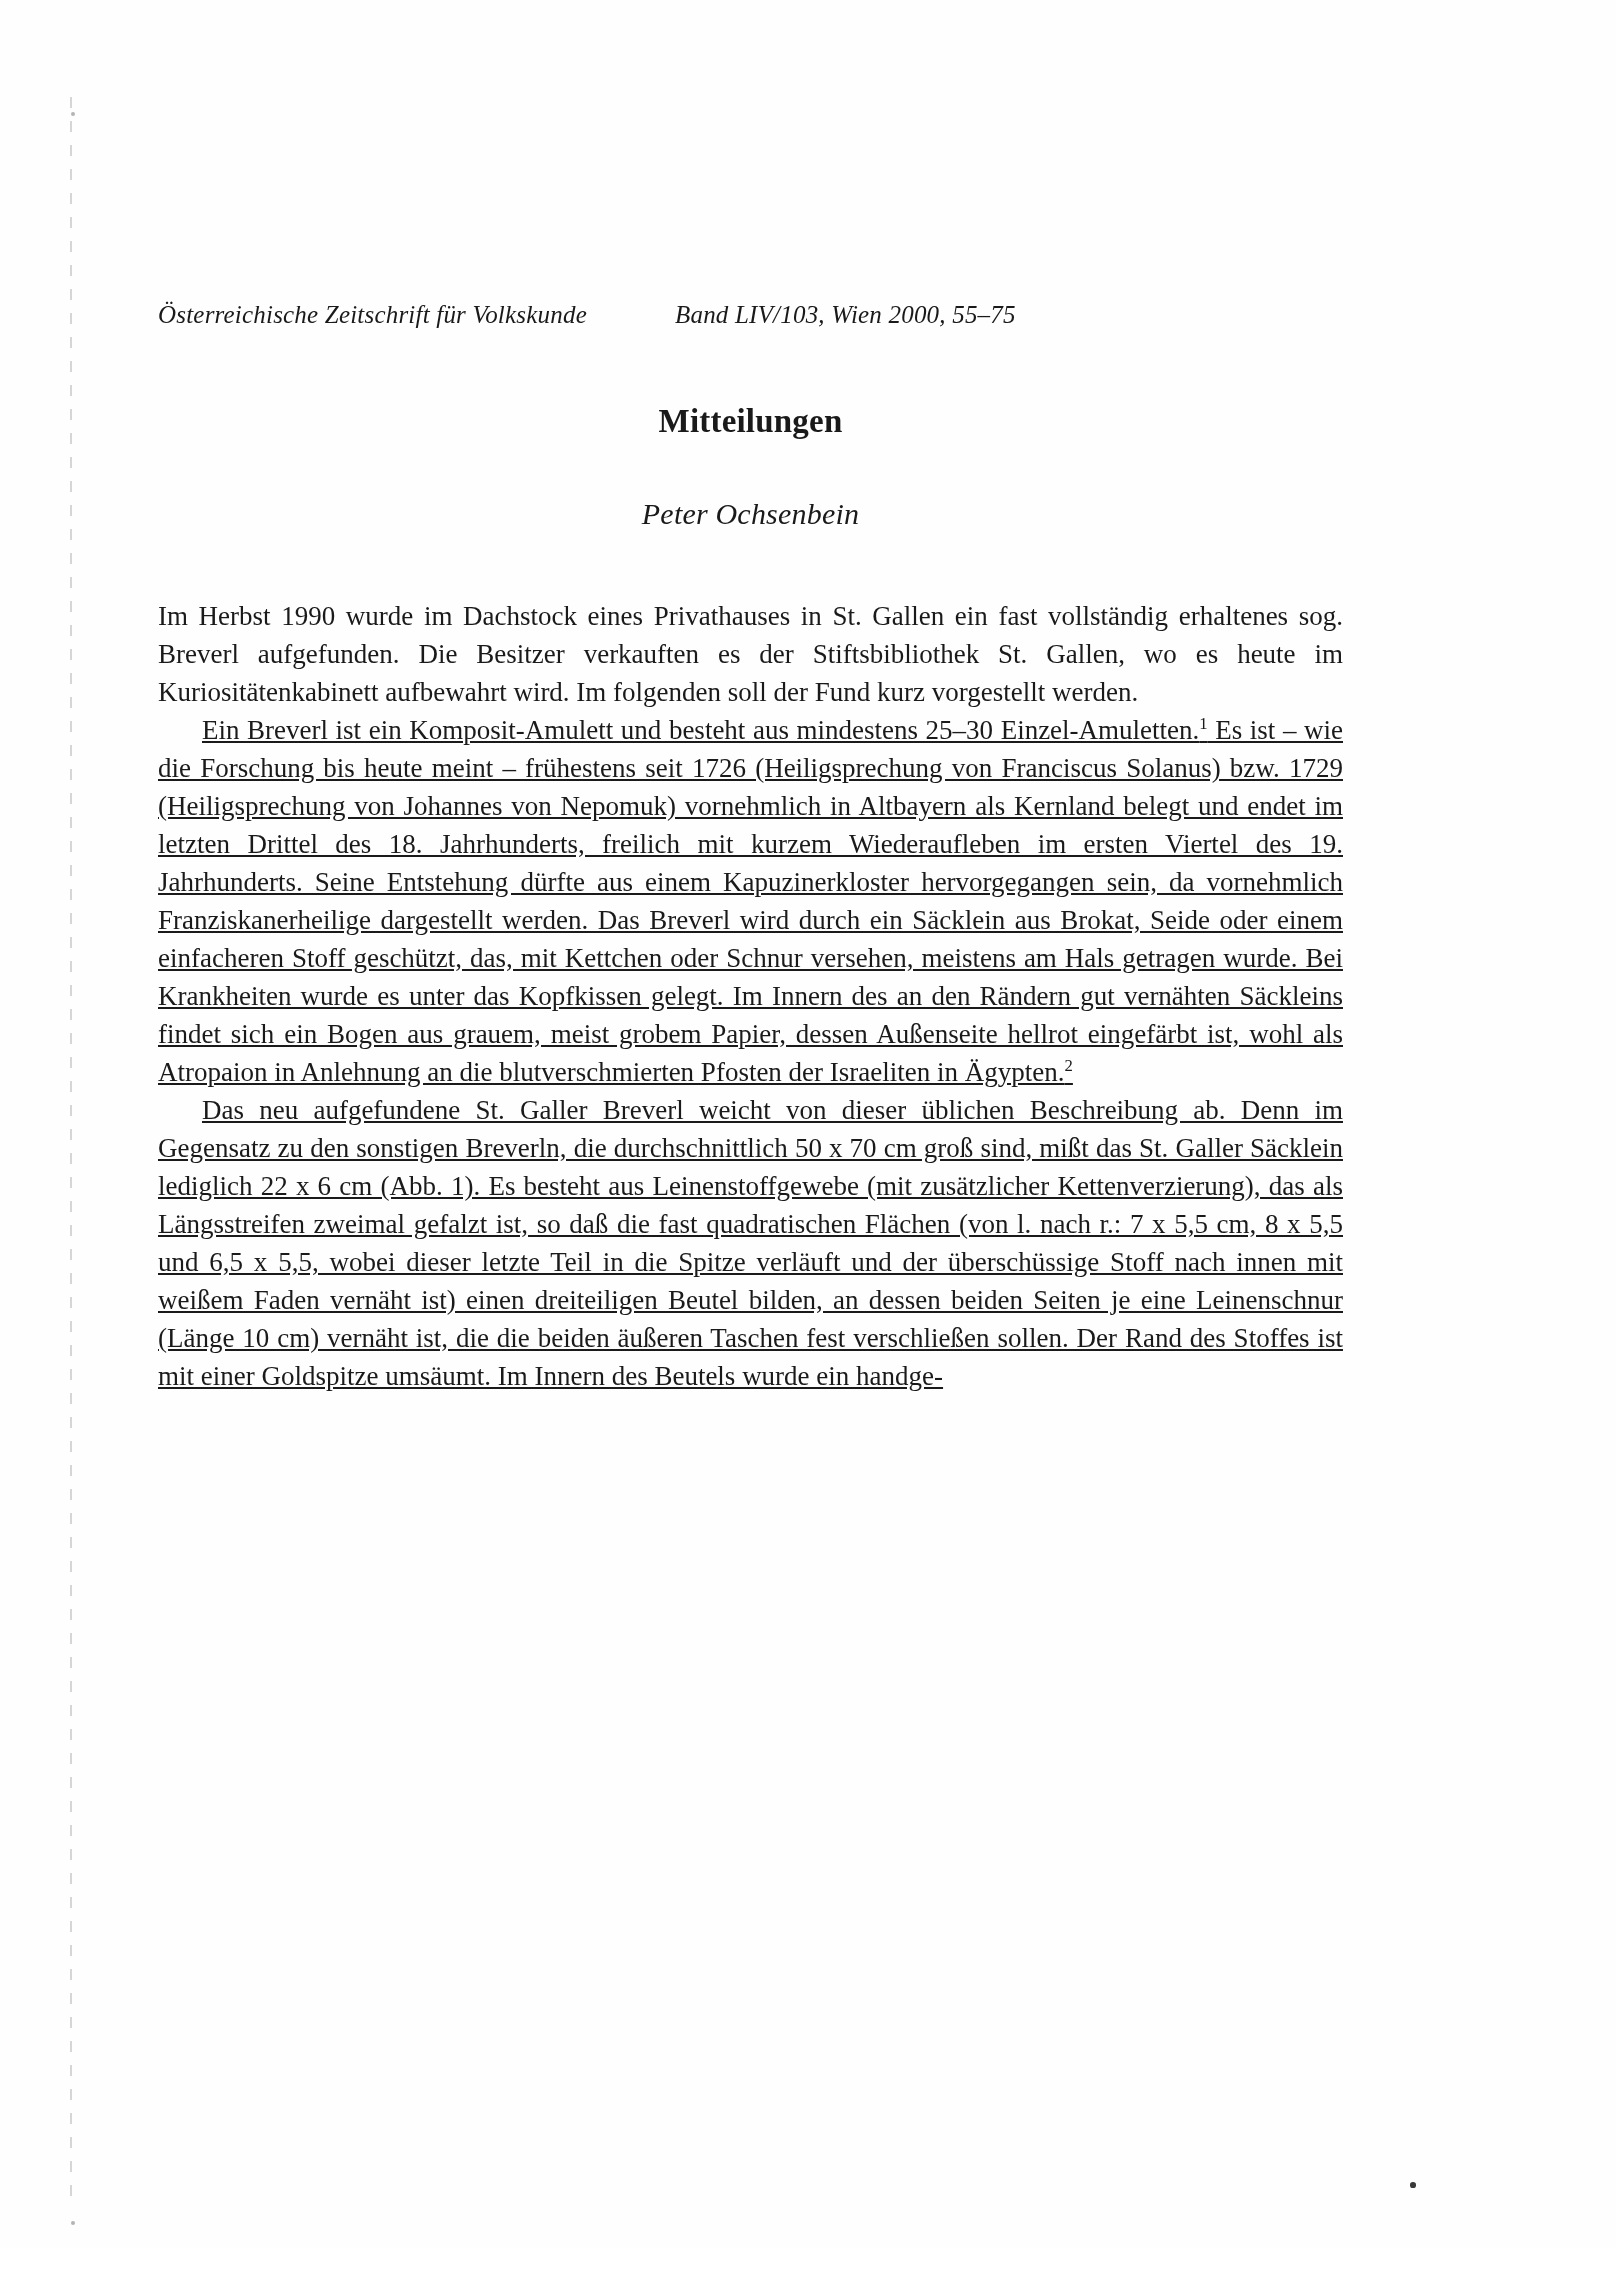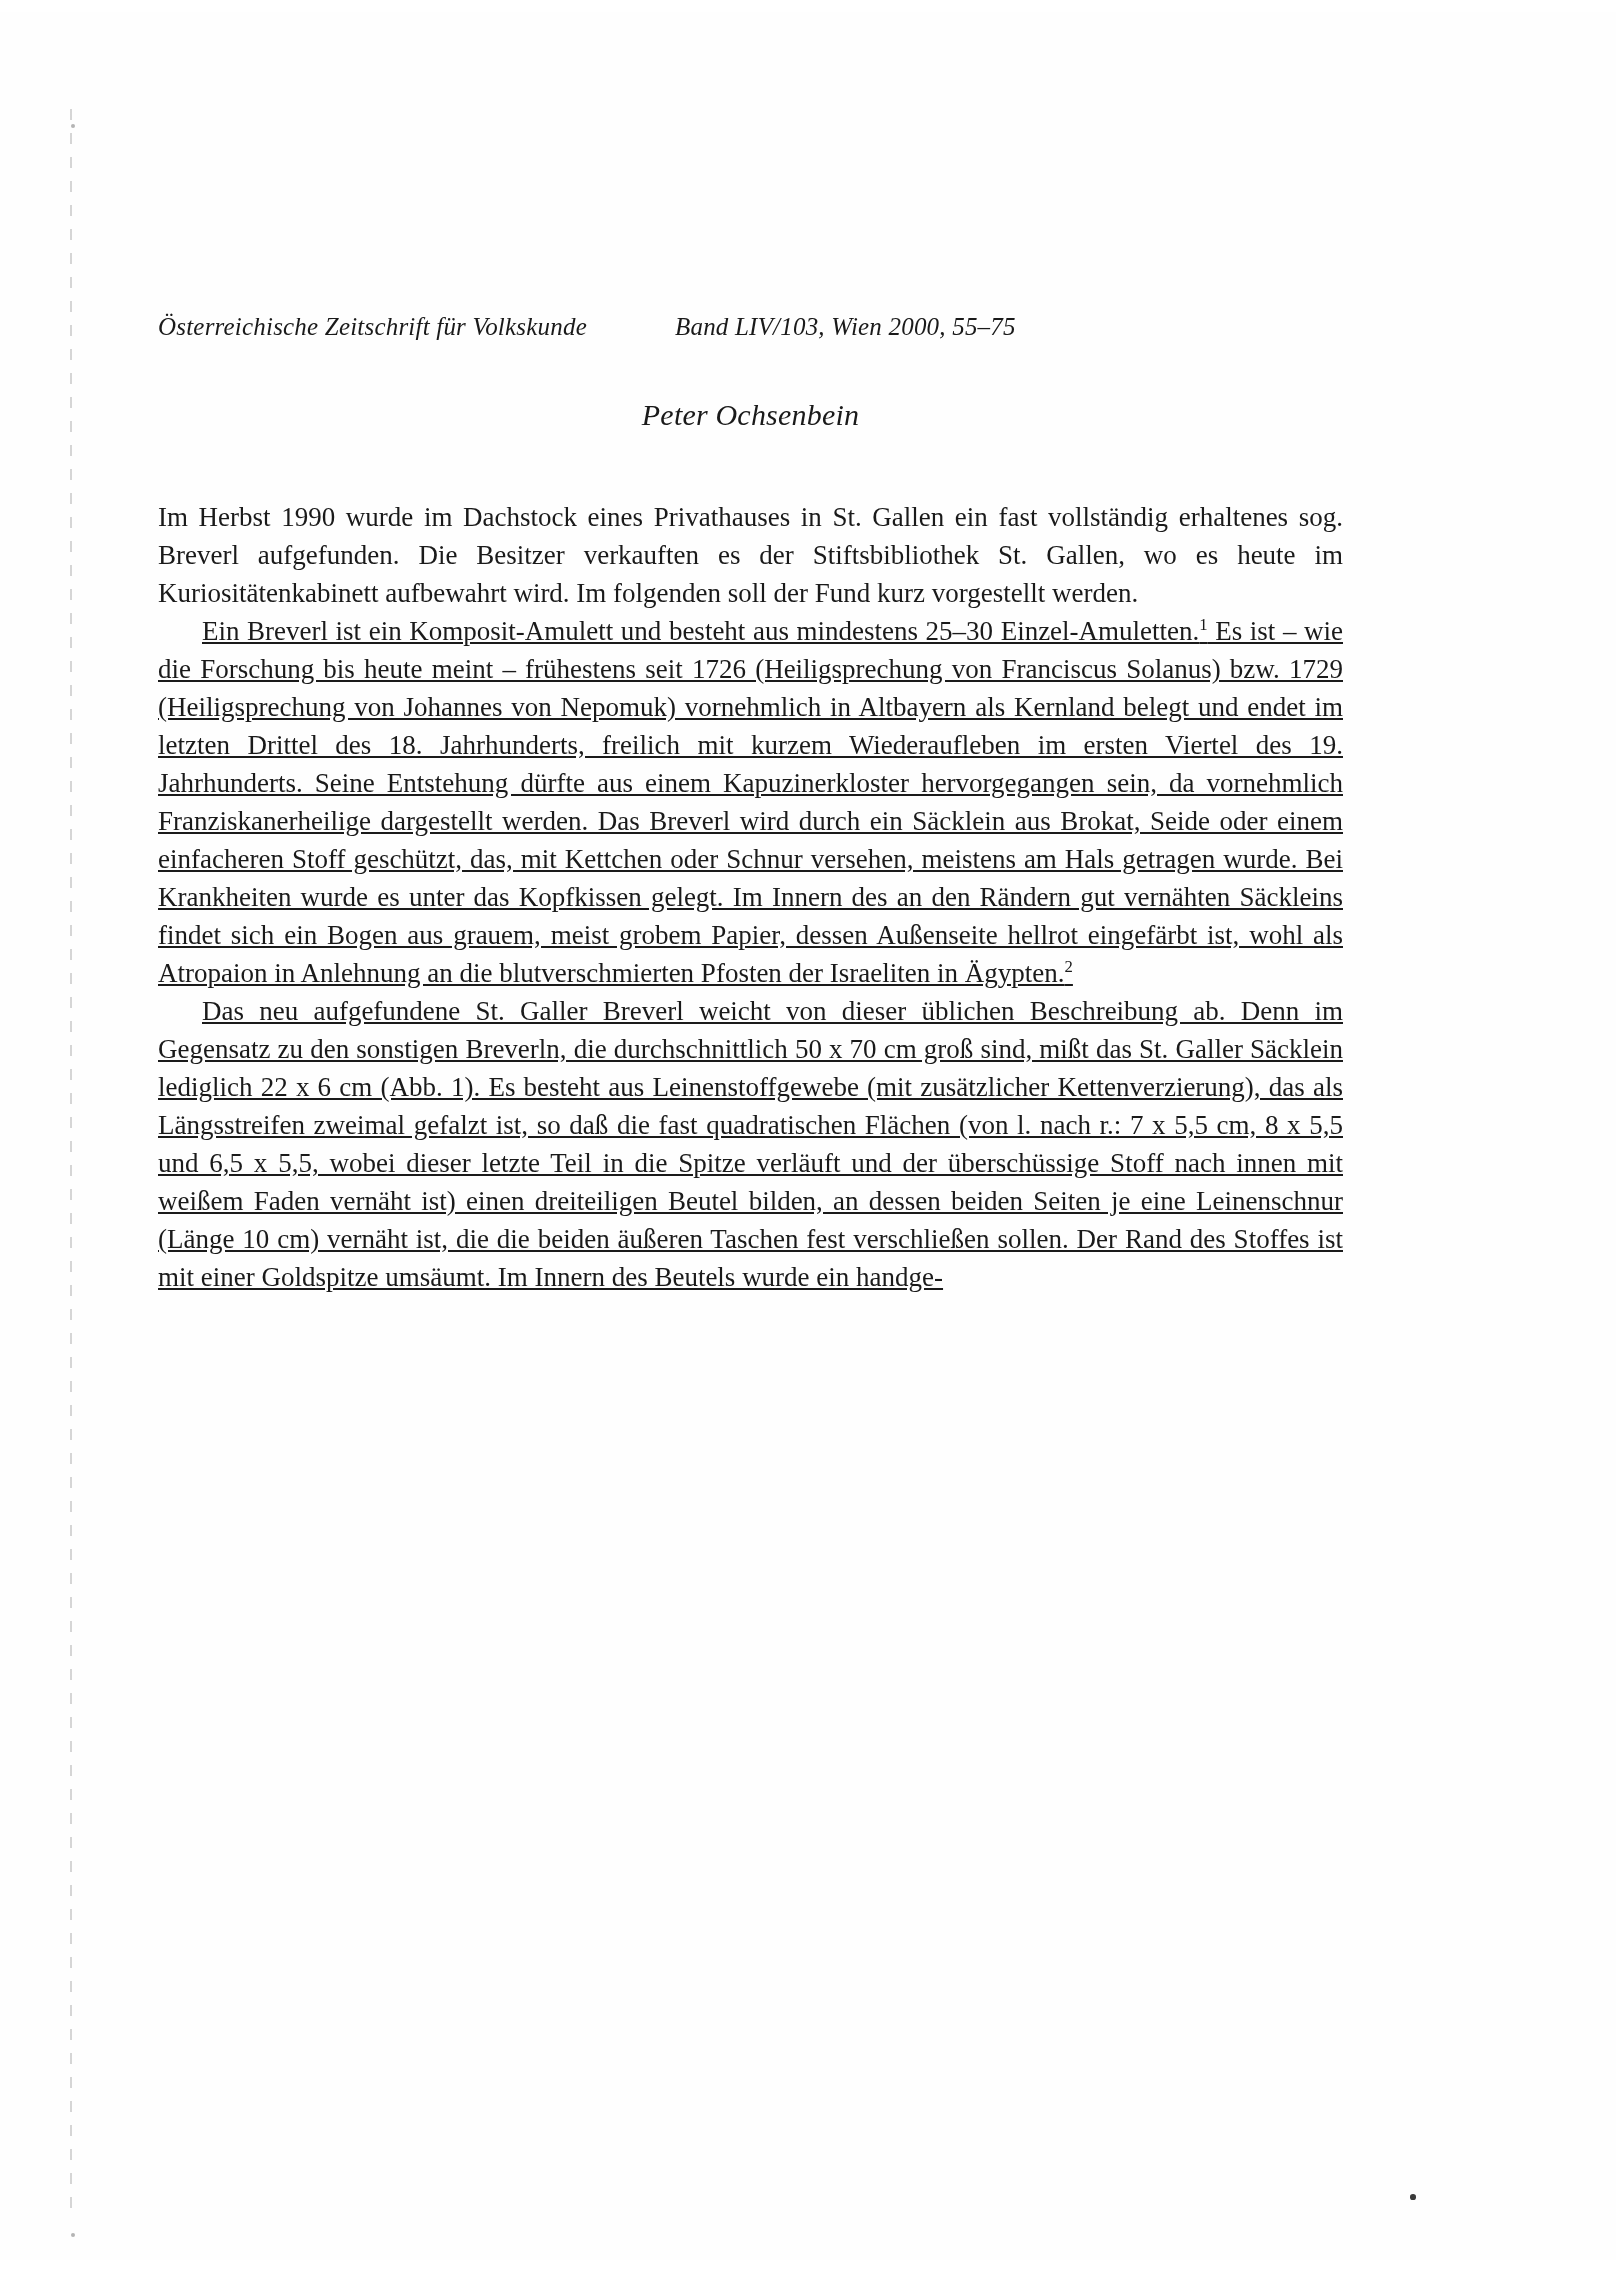--- a/index.html
+++ b/index.html
@@ -11,21 +11,21 @@
     width: 1616px;
     height: 2284px;
     position: relative;
     font-family: "Liberation Serif", serif;
     color: #1a1a1a;
     overflow: hidden;
   }
 
   .page {
     position: absolute;
-    top: 12px; left: 0;
+    top: 0; left: 0;
     width: 1616px;
     height: 2248px;
     background: #fefefe;
   }
 
   
   .margin-marks {
     position: absolute;
     left: 70px;
     top: 97px;
@@ -139,20 +139,21 @@
   <div class="edge-dot" style="left:71px; top:112px; width:4px; height:4px;"></div>
   <div class="edge-dot" style="left:71px; top:2221px; width:4px; height:4px;"></div>
 
   <div class="content">
 
     <div class="running-head">
       <div class="journal">Österreichische Zeitschrift für Volkskunde</div>
       <div class="issue">Band LIV/103, Wien 2000, 55–75</div>
     </div>
 
+    <div class="section-title">Mitteilungen</div>
 
 
 
     <div class="author">Peter Ochsenbein</div>
 
     <div class="body-text">
       <p>Im Herbst 1990 wurde im Dachstock eines Privathauses in St. Gallen ein fast vollständig erhaltenes sog. Breverl aufgefunden. Die Besitzer verkauften es der Stiftsbibliothek St. Gallen, wo es heute im Kuriositätenkabinett aufbewahrt wird. Im folgenden soll der Fund kurz vorgestellt werden.</p>
       <p class="indent"><span>Ein Breverl ist ein Komposit-Amulett und besteht aus mindestens 25–30 Einzel-Amuletten.</span><sup>1</sup><span> Es ist – wie die Forschung bis heute meint – frühestens seit 1726 (Heiligsprechung von Franciscus Solanus) bzw. 1729 (Heiligsprechung von Johannes von Nepomuk) vornehmlich in Altbayern als Kernland belegt und endet im letzten Drittel des 18. Jahrhunderts, freilich mit kurzem Wiederaufleben im ersten Viertel des 19. Jahrhunderts. Seine Entstehung dürfte aus einem Kapuzinerkloster hervorgegangen sein, da vornehmlich Franziskanerheilige dargestellt werden. Das Breverl wird durch ein Säcklein aus Brokat, Seide oder einem einfacheren Stoff geschützt, das, mit Kettchen oder Schnur versehen, meistens am Hals getragen wurde. Bei Krankheiten wurde es unter das Kopfkissen gelegt. Im Innern des an den Rändern gut vernähten Säckleins findet sich ein Bogen aus grauem, meist grobem Papier, dessen Außenseite hellrot eingefärbt ist, wohl als Atropaion in Anlehnung an die blutverschmierten Pfosten der Israeliten in Ägypten.</span><sup>2</sup></p>
       <p class="indent">Das neu aufgefundene St. Galler Breverl weicht von dieser üblichen Beschreibung ab. Denn im Gegensatz zu den sonstigen Breverln, die durchschnittlich 50 x 70 cm groß sind, mißt das St. Galler Säcklein lediglich 22 x 6 cm (Abb. 1). Es besteht aus Leinenstoffgewebe (mit zusätzlicher Kettenverzierung), das als Längsstreifen zweimal gefalzt ist, so daß die fast quadratischen Flächen (von l. nach r.: 7 x 5,5 cm, 8 x 5,5 und 6,5 x 5,5, wobei dieser letzte Teil in die Spitze verläuft und der überschüssige Stoff nach innen mit weißem Faden vernäht ist) einen dreiteiligen Beutel bilden, an dessen beiden Seiten je eine Leinenschnur (Länge 10 cm) vernäht ist, die die beiden äußeren Taschen fest verschließen sollen. Der Rand des Stoffes ist mit einer Goldspitze umsäumt. Im Innern des Beutels wurde ein handge-</p>
     </div>

